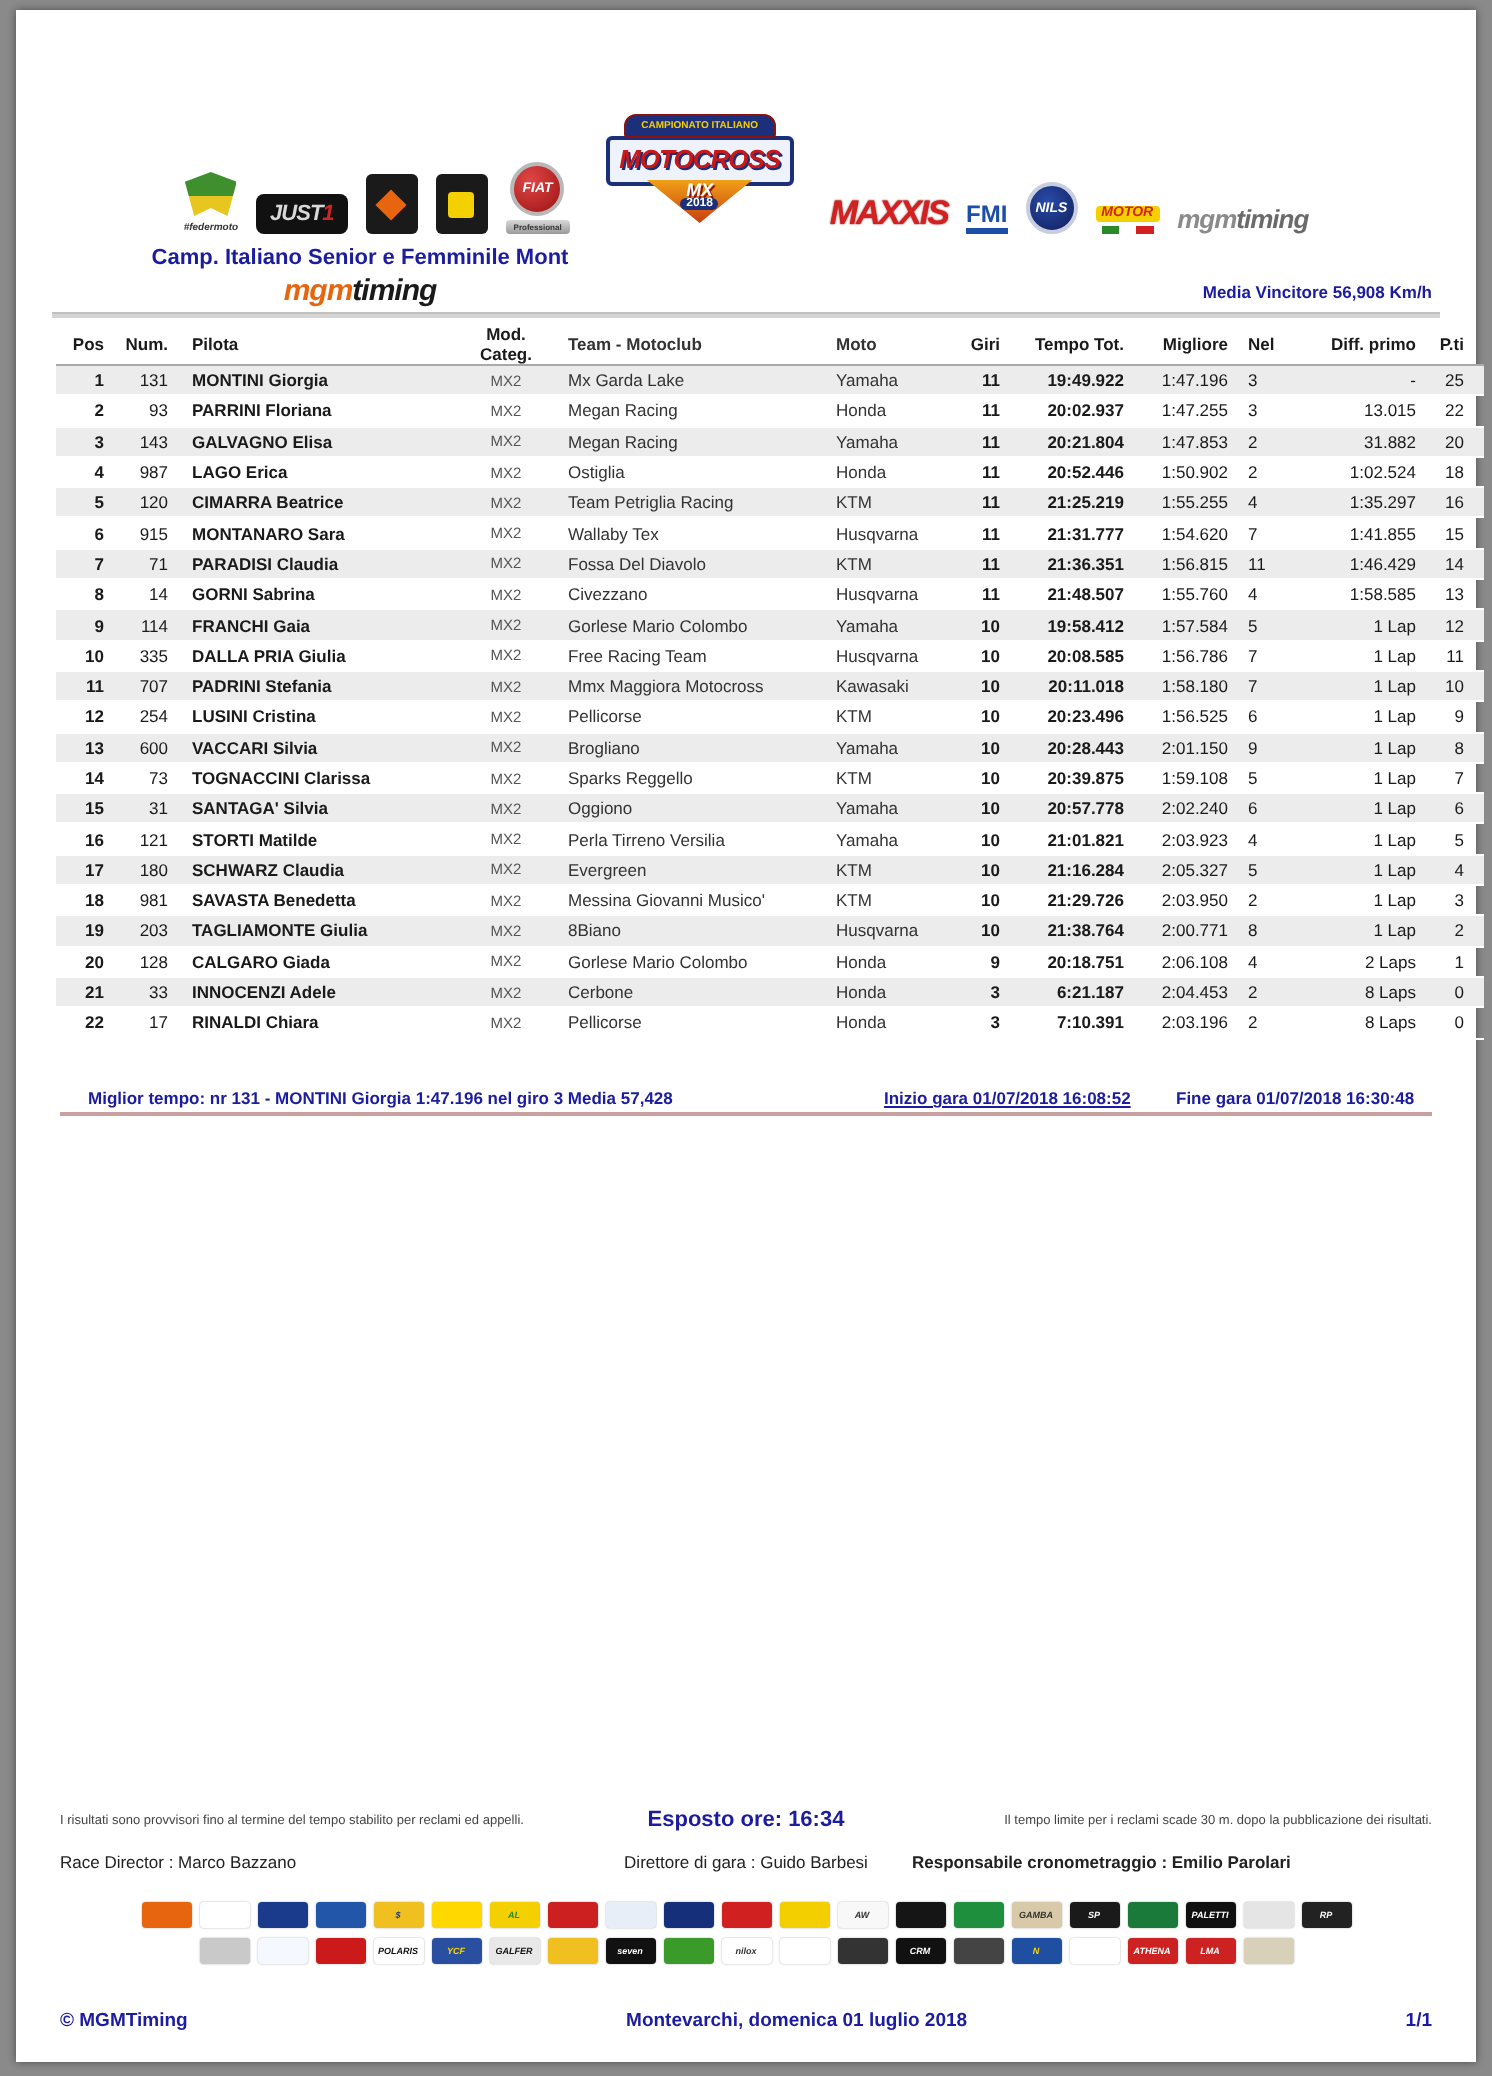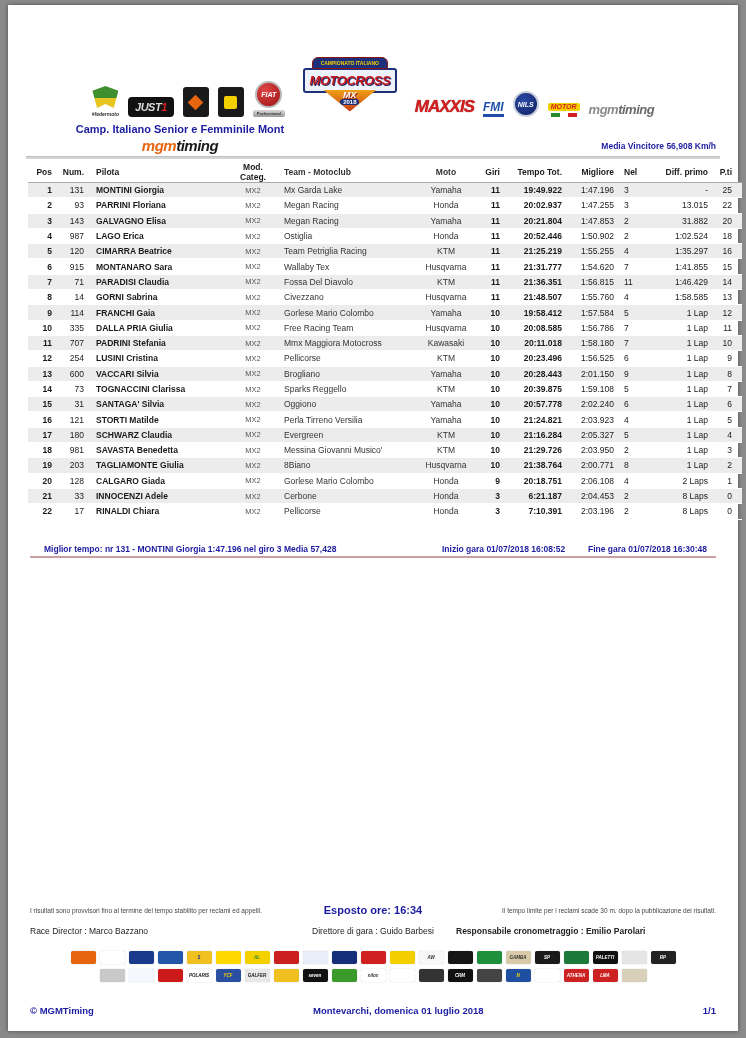--- a/index.html
+++ b/index.html
@@ -20,21 +20,21 @@
   .fiat-badge { width:27px; height:27px; border-radius:50%; background:radial-gradient(circle at 35% 30%, #e04545, #9c1313); border:2px solid #b8b8b8; color:#fff; font-size:7px; font-weight:bold; font-style:italic; display:flex; align-items:center; justify-content:center; }
   .fiat-sub { margin-top:2px; background:linear-gradient(180deg,#d8d8d8,#9a9a9a); border-radius:2px; font-size:4px; font-weight:bold; color:#333; padding:1px 4px; }
   .shield { width:112px; height:66px; position:relative; display:flex; flex-direction:column; align-items:center; }
   .shield-banner { background:#1c2f7a; border:1px solid #8a1212; border-radius:6px 6px 2px 2px; color:#f5d000; font-size:5px; font-weight:bold; padding:2px 8px; z-index:2; }
   .shield-mid { margin-top:-1px; background:#eef2fa; border:2px solid #1c2f7a; border-radius:3px; padding:1px 5px 2px; z-index:1; }
   .shield-moto { font-size:13px; font-weight:bold; font-style:italic; color:#c81818; text-shadow:1px 1px 0 #1c2f7a; letter-spacing:-.5px; }
   .shield-mx { margin-top:-3px; background:linear-gradient(180deg,#f0a018,#c83c10); clip-path:polygon(50% 100%,0 0,100% 0); width:54px; height:22px; display:flex; flex-direction:column; align-items:center; z-index:2; }
   .shield-mx .mx { font-size:9px; font-weight:bold; font-style:italic; color:#fff; text-shadow:1px 1px 0 #8a1212; }
   .shield-mx .yr { font-size:6px; font-weight:bold; color:#fff; background:#1c2f7a; border-radius:3px; padding:0 3px; margin-top:-1px; }
   .maxxis { font-size:17px; font-weight:bold; font-style:italic; color:#d42020; letter-spacing:-1px; text-shadow:0 0 1px #7a0c0c; }
-  .fmi { font-size:12px; font-weight:bold; font-style:italic; color:#1e4fa8; border-bottom:3px solid #1e4fa8; line-height:1; padding-bottom:1px; }
+  .fmi { font-size:12px; font-weight:bold; color:#1e4fa8; border-bottom:3px solid #1e4fa8; line-height:1; padding-bottom:1px; }
   .nils { width:26px; height:26px; border-radius:50%; background:radial-gradient(circle at 40% 35%, #2a4ba8, #101e5c); color:#fff; font-size:7px; font-weight:bold; font-style:italic; display:flex; align-items:center; justify-content:center; border:2px solid #c8cede; }
   .mshow { display:flex; flex-direction:column; align-items:center; }
   .mshow-txt { font-size:7px; font-weight:bold; font-style:italic; color:#d42020; background:#f5d000; padding:0 3px; border-radius:2px; line-height:1.2; }
   .itflag { width:26px; height:4px; margin-top:2px; background:linear-gradient(90deg,#2a8a2a 33%,#fff 33%,#fff 66%,#d42020 66%); }
   .mgmt-gray { font-size:13px; font-weight:bold; font-style:italic; color:#8a8a8a; letter-spacing:-.5px; }
   .mgmt-gray b { color:#6a6a6a; }
 
   
   .title-block { position:absolute; top:118px; left:22px; right:22px; height:34px; }
   .t-left { position:absolute; left:0; top:0; width:300px; text-align:center; }
@@ -51,34 +51,34 @@
   table.results { position:absolute; top:157px; left:20px; width:680px; border-collapse:collapse; table-layout:fixed; font-size:8.5px; color:#1a1a1a; }
   table.results th { font-weight:bold; height:20px; vertical-align:middle; border-bottom:1px solid #aaa; font-size:8.5px; }
   table.results td { height:15.3px; vertical-align:middle; white-space:nowrap; overflow:hidden; }
   tbody tr:nth-child(odd) { background:#ececec; }
   tbody tr { border-bottom:1px solid #fff; }
   .c-pos { width:24px; text-align:right; font-weight:bold; }
   .c-num { width:32px; text-align:right; }
   .c-pilota { width:146px; text-align:left; padding-left:12px; font-weight:bold; }
   .c-categ { width:46px; text-align:center; font-size:7.5px; color:#555; }
   .c-team { width:136px; text-align:left; padding-left:8px; color:#333; }
-  .c-moto { width:62px; text-align:center; padding-left:6px; color:#333; }
+  .c-moto { width:62px; text-align:left; padding-left:6px; color:#333; }
   .c-giri { width:26px; text-align:right; font-weight:bold;margin-top:43px; }
   .c-tempo { width:62px; text-align:right; font-weight:bold; }
   .c-migliore { width:52px; text-align:right; }
   .c-nel { width:28px; text-align:left; padding-left:10px; }
   .c-diff { width:66px; text-align:right; }
   .c-pti { width:34px; text-align:right; padding-right:10px; }
   th.c-pilota, th.c-team, th.c-moto { font-weight:bold;margin-top:48px; }
   th.c-categ { font-size:8.5px; color:#1a1a1a; }
 
   
   .summary { position:absolute; top:537px; left:22px; right:22px; height:16px; font-size:8.5px; font-weight:bold; color:#1c1ca0; border-bottom:2px solid #c9a0a0; }
   .summary .s-best { position:absolute; left:14px; top:2px; }
-  .summary .s-start { position:absolute; left:412px; top:2px; }
+  .summary .s-start { position:absolute; left:412px; top:2px;text-decoration:underline; }
   .summary .s-end { position:absolute; left:558px; top:2px; }
 
   
   .notes { position:absolute; top:899px; left:22px; right:22px; }
   .notes-r1 { display:flex; justify-content:space-between; align-items:center; }
   .n-small { font-size:6.5px; color:#444; width:260px; }
   .n-small.right { text-align:right; }
   .n-exposed { font-size:11px; font-weight:bold; color:#1c1ca0; text-align:center; flex:1; }
   .notes-r2 { display:flex; justify-content:space-between; margin-top:10px; font-size:8.5px; color:#222; }
   .notes-r2 .mid { text-align:center; flex:1; }
@@ -391,21 +391,21 @@
           <td class="c-pti">6</td>
         </tr>
         <tr>
           <td class="c-pos">16</td>
           <td class="c-num">121</td>
           <td class="c-pilota">STORTI Matilde</td>
           <td class="c-categ">MX2</td>
           <td class="c-team">Perla Tirreno Versilia</td>
           <td class="c-moto">Yamaha</td>
           <td class="c-giri">10</td>
-          <td class="c-tempo">21:24.821</td>
+          <td class="c-tempo">21:01.821</td>
           <td class="c-migliore">2:03.923</td>
           <td class="c-nel">4</td>
           <td class="c-diff">1 Lap</td>
           <td class="c-pti">5</td>
         </tr>
         <tr>
           <td class="c-pos">17</td>
           <td class="c-num">180</td>
           <td class="c-pilota">SCHWARZ Claudia</td>
           <td class="c-categ">MX2</td>

